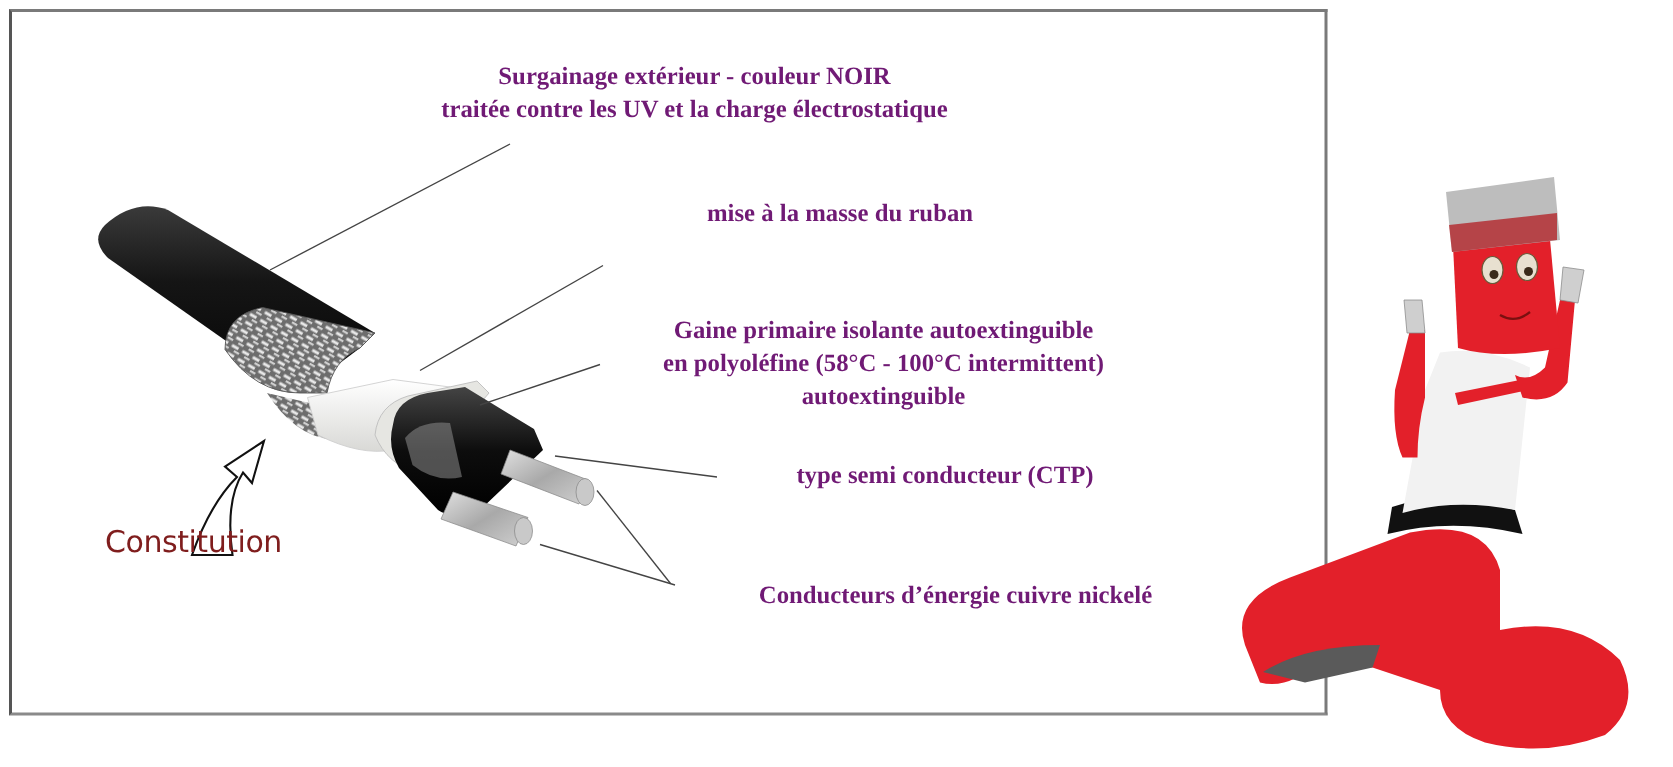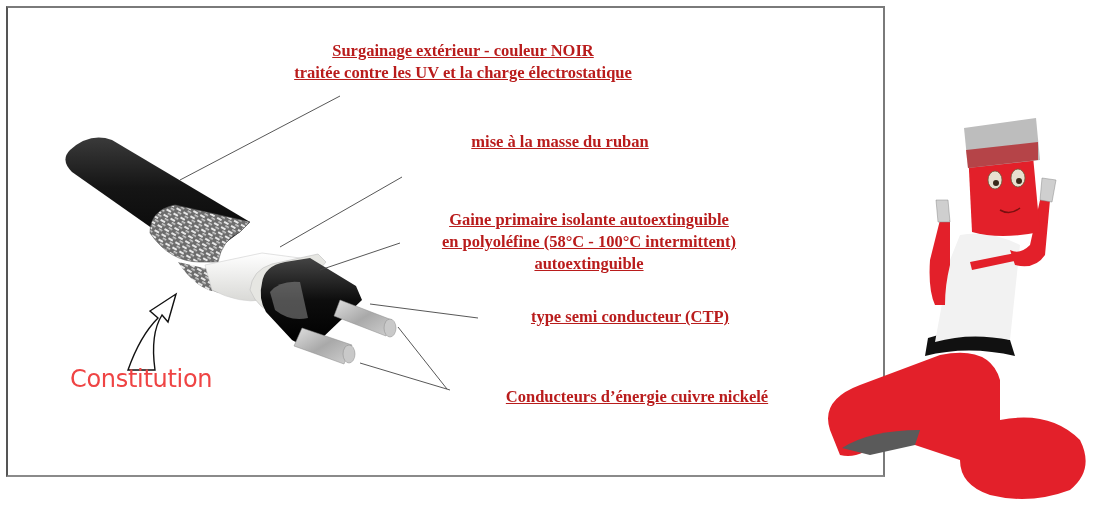--- a/index.html
+++ b/index.html
@@ -1,25 +1,25 @@
 <!DOCTYPE html>
 <html><head>
 <meta charset="utf-8">
 <style>
   html, body { margin: 0; padding: 0; background: #ffffff; }
   body { width: 1115px; height: 511px; position: relative; overflow: hidden; font-family: "Liberation Serif", serif; }
   .frame { position: absolute; left: 6px; top: 6px; width: 879px; height: 471px; border: 2px solid #7a7a7a; border-left-color: #555; border-bottom-color: #8a8a8a; box-sizing: border-box; }
-  .label { position: absolute; font-family: "Liberation Serif", serif; font-weight: bold; font-size: 16.5px; line-height: 22px; color: #b91c1c; text-align: center; white-space: nowrap; text-decoration: underline; }
+  .label { position: absolute; font-family: "Liberation Serif", serif; font-weight: bold; font-size: 16.5px; line-height: 22px; color: #701a75; text-align: center; white-space: nowrap; }
   .label span { display: block; }
   #lbl-1 { left: 243px; top: 40px; width: 440px; }
   #lbl-2 { left: 375px; top: 131px; width: 370px; }
   #lbl-3 { left: 414px; top: 209px; width: 350px; }
   #lbl-4 { left: 485px; top: 306px; width: 290px; }
   #lbl-5 { left: 472px; top: 386px; width: 330px; }
-  .constitution { position: absolute; left: 70px; top: 365px; font-family: "DejaVu Sans", sans-serif; font-size: 24px; color: #ef4444; letter-spacing: -0.3px; font-weight: normal; }
+  .constitution { position: absolute; left: 70px; top: 349px; font-family: "DejaVu Sans", sans-serif; font-size: 20px; color: #7f1d1d; letter-spacing: -0.3px; font-weight: normal; }
   svg.layer { position: absolute; left: 0; top: 0; }
 </style>
 </head>
 <body>
 
 <div class="frame"></div>
 
 <svg class="layer" width="1115" height="511" viewBox="0 0 1115 511">
   <defs>
     <linearGradient id="jacketGrad" x1="0" y1="0" x2="0" y2="1">

